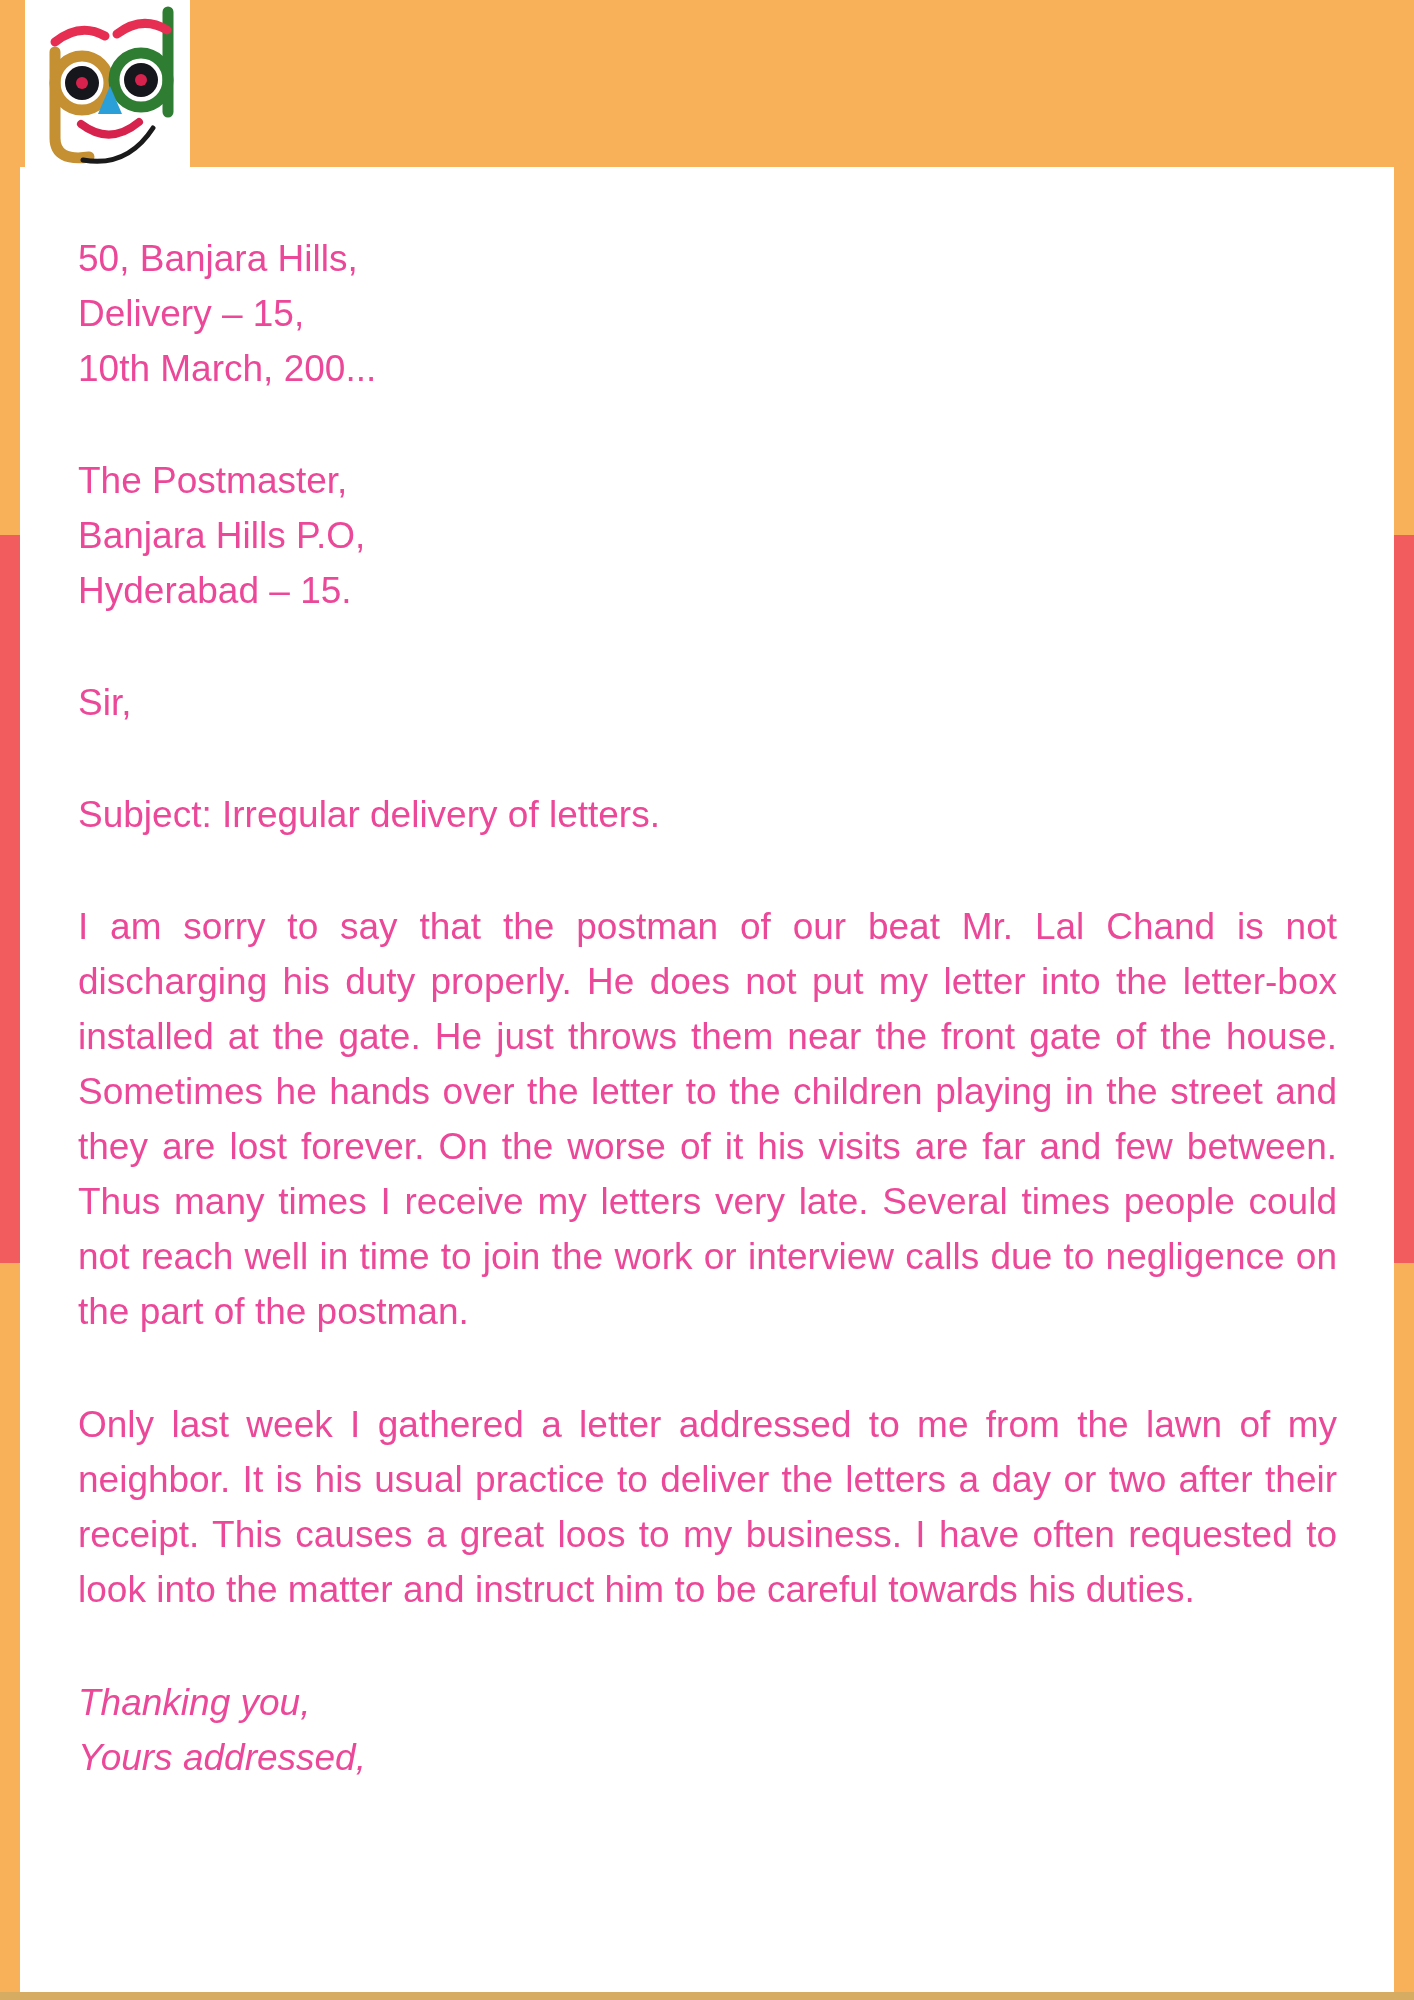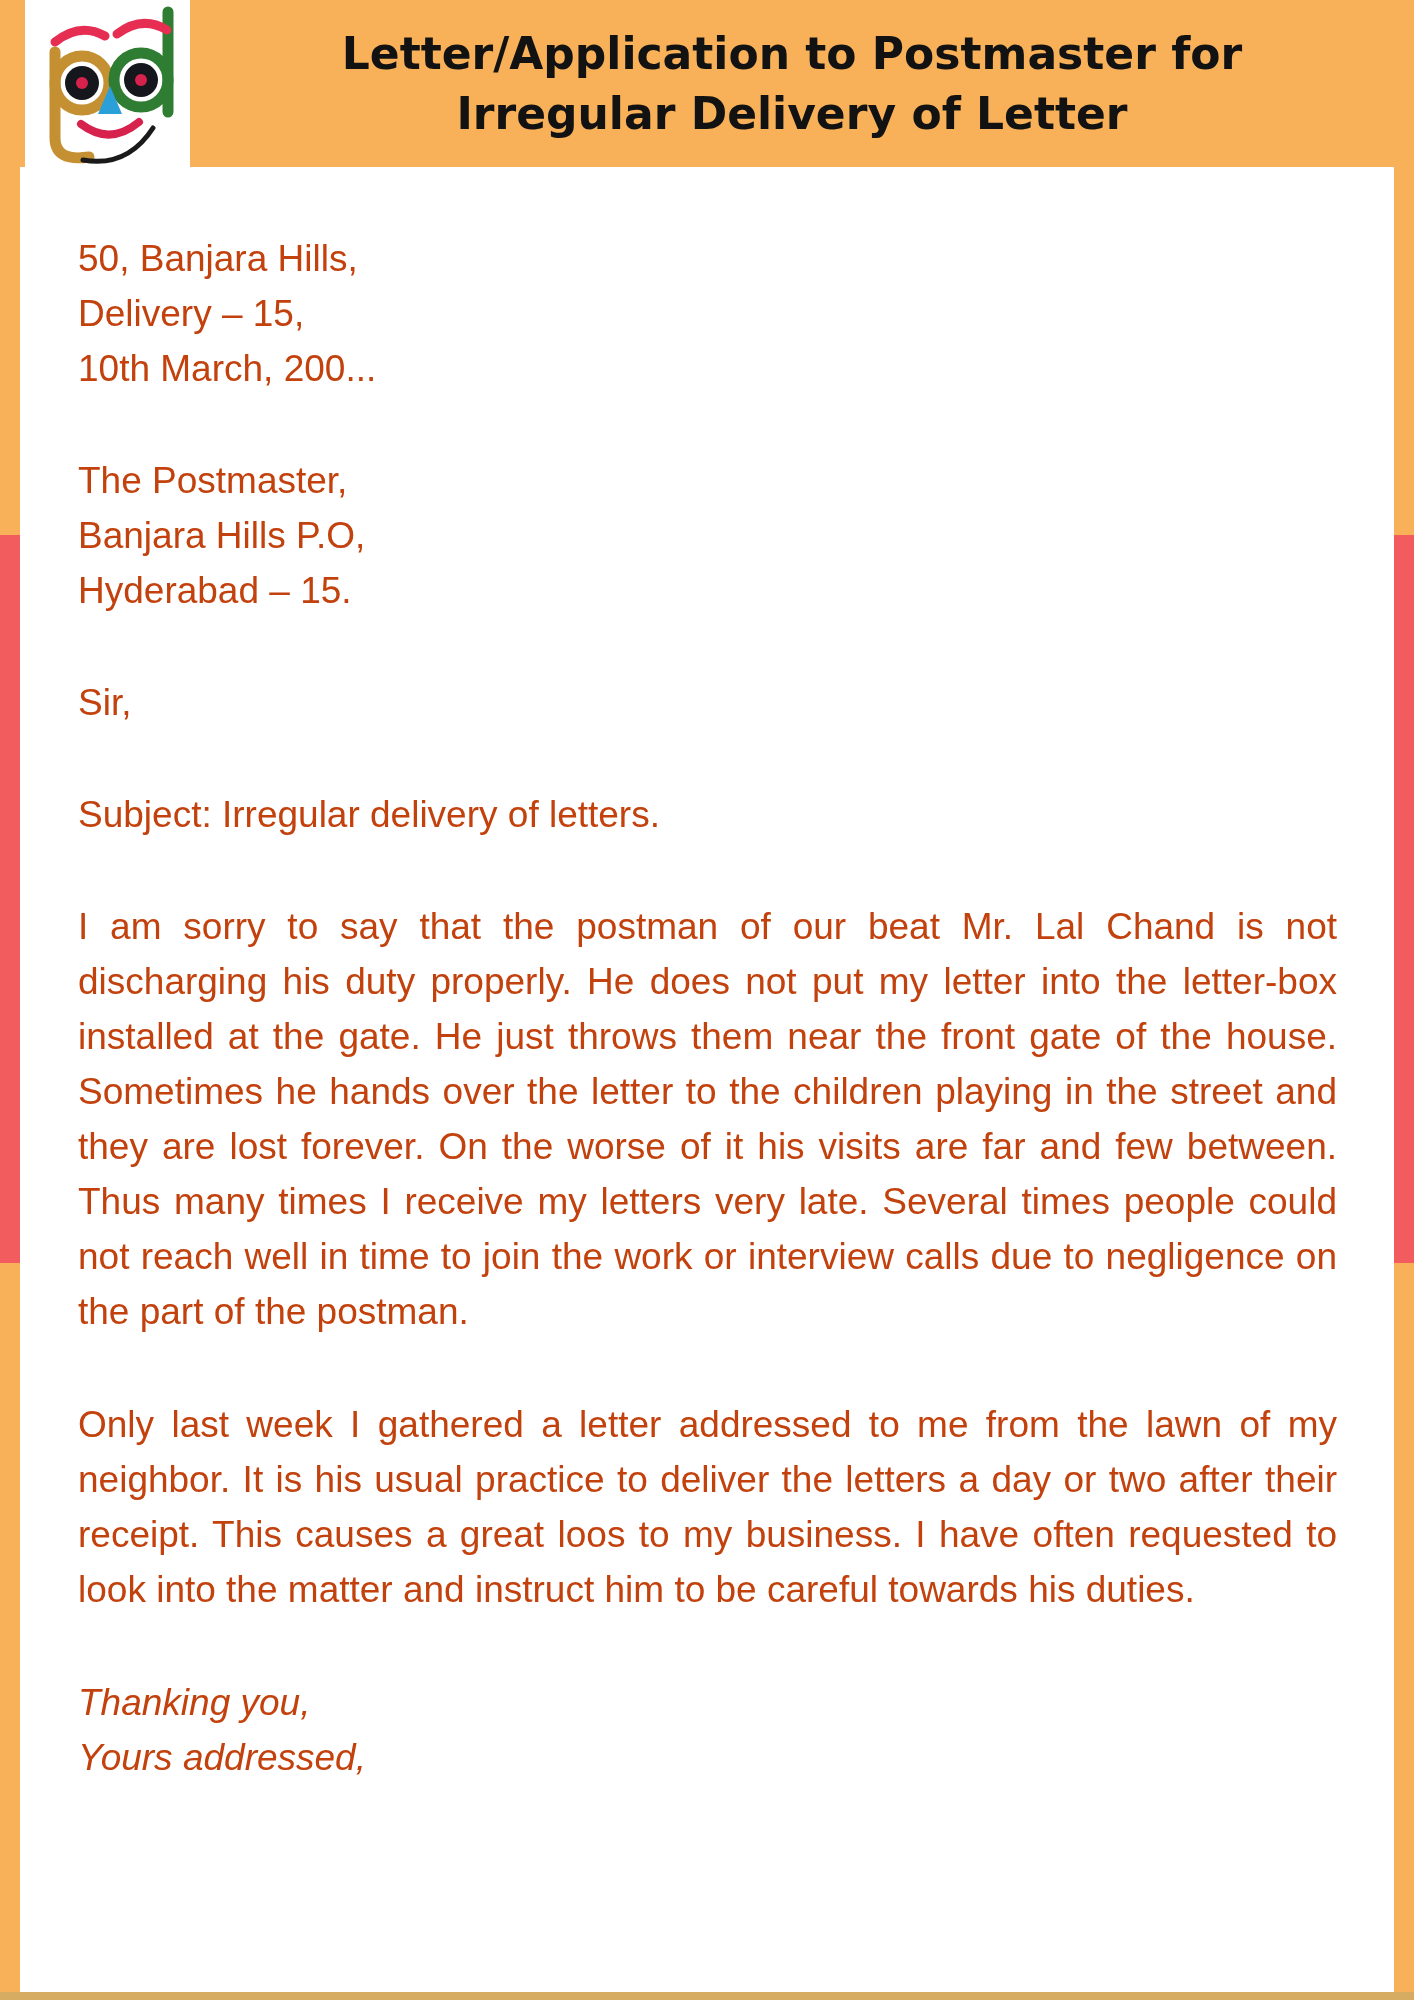--- a/index.html
+++ b/index.html
@@ -44,21 +44,21 @@
     display:flex;flex-direction:column;justify-content:center;align-items:center;
     font-family:"DejaVu Sans",sans-serif;
     font-weight:700;font-size:44px;line-height:60px;
     color:#121212;text-align:center;letter-spacing:0px;
   }
   
   .letter{
     position:absolute;left:20px;right:20px;top:167px;bottom:8px;
     padding:64px 57px 0 58px;
     box-sizing:border-box;
-    font-size:37px;line-height:55px;color:#c2410c;
+    font-size:37px;line-height:55px;color:#ec4899;
     background:#ffffff;
   }
   .block{margin:0 0 57px 0;}
   .para{margin:0 0 58px 0;text-align:justify;}
   .closing{margin:0;font-style:italic;}
 </style>
 </head>
 <body>
 
 <div class="canvas">
@@ -89,24 +89,20 @@
         <circle cx="57" cy="83" r="17" fill="#16161d"></circle>
         <circle cx="116" cy="80" r="17" fill="#16161d"></circle>
         <circle cx="57" cy="83" r="6" fill="#D6224C"></circle>
         <circle cx="116" cy="80" r="6" fill="#D6224C"></circle>
 
         <polygon points="85,86 73,114 97,114" fill="#2B9FD8"></polygon>
 
         <path d="M56 124 Q85 146 114 122" stroke="#D6224C" stroke-width="8" fill="none" stroke-linecap="round"></path>
       </svg>
     </div>
-    <h1 class="title">
-      <span>Letter/Application to Postmaster for</span>
-      <span>Irregular Delivery of Letter</span>
-    </h1>
   </header>
 
   <main class="letter">
 
     <div class="block">
       <div>50, Banjara Hills,</div>
       <div>Delivery – 15,</div>
       <div>10th March, 200...</div>
     </div>
 

